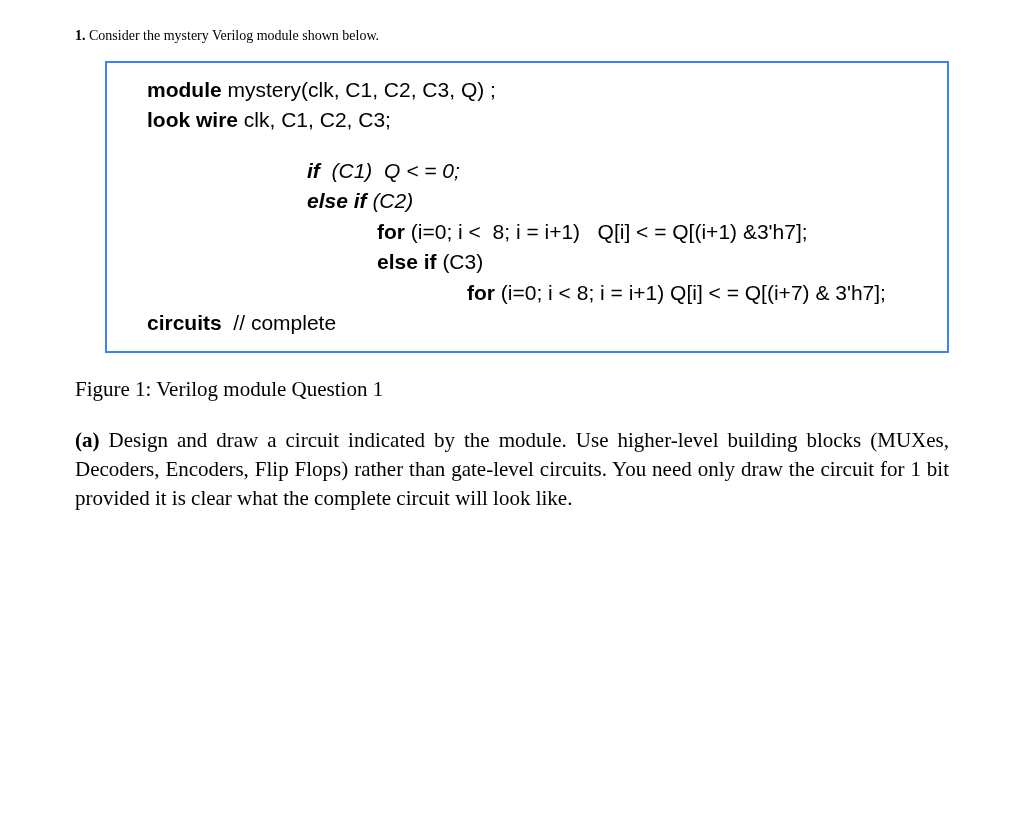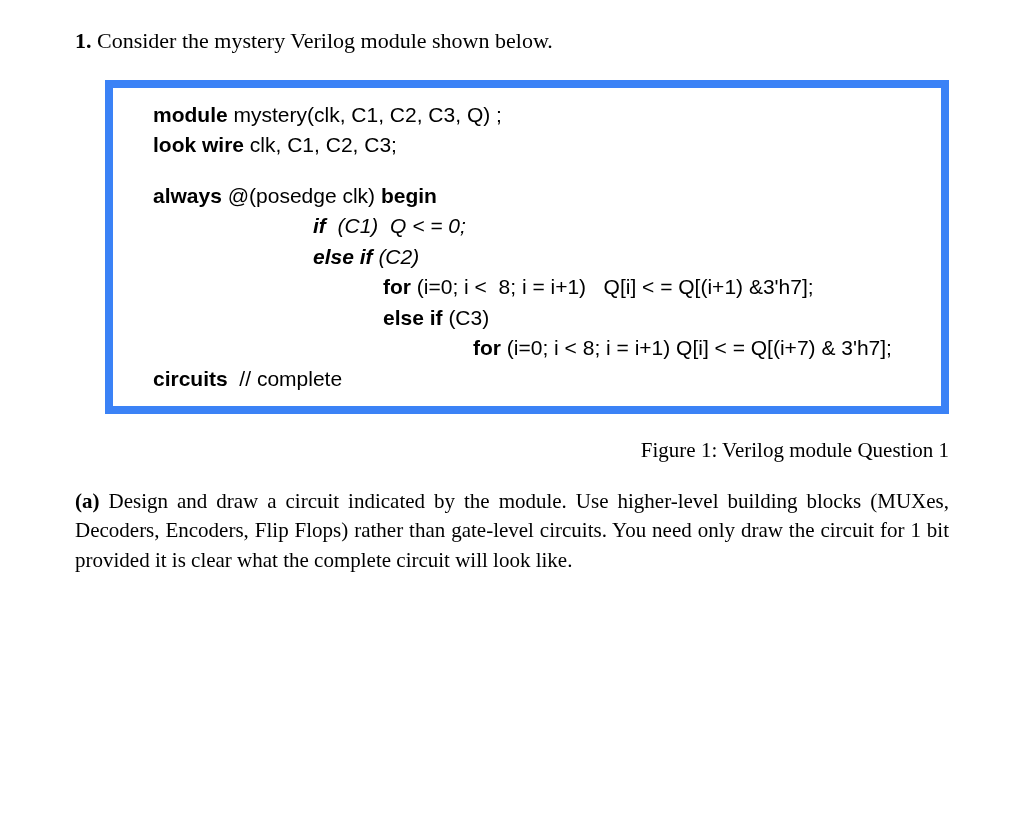--- a/index.html
+++ b/index.html
@@ -8,47 +8,47 @@
       font-family: 'Times New Roman', Times, serif;
       background: #ffffff;
       color: #000000;
       width: 1024px;
       height: 815px;
     }
     .container {
       padding: 28px 75px 28px 75px;
     }
     .question-header {
-      font-size: 22px;
-      margin-bottom: 26px;
+      font-size: 14px;
+      margin-bottom: 17px;
     }
     .question-num {
       font-weight: bold;
     }
     .code-box {
-      border: 8px solid #3b82f6;
+      border: 2px solid #3b82f6;
       padding: 12px 18px 12px 40px;
       margin-left: 30px;
       margin-right: 0px;
       margin-bottom: 22px;
       font-family: Arial, Helvetica, sans-serif;
       font-size: 21px;
       line-height: 1.45;
     }
     .code-box .kw {
       font-weight: bold;
     }
     .code-line {
       white-space: pre;
     }
     .indent-1 { padding-left: 160px; font-style: italic; }
     .indent-2 { padding-left: 230px; }
     .indent-3 { padding-left: 320px; }
     .figure-caption {
-      text-align: right;
+      text-align: left;
       font-size: 21px;
       margin: 24px 0 24px 0;
     }
     .subquestion {
       font-size: 21px;
       line-height: 1.4;
       margin-bottom: 4px;
       text-align: justify;
       margin-top: 24px;
     }
@@ -66,21 +66,20 @@
 
   <div class="question-header">
     <span class="question-num">1.</span>
     <span>Consider the mystery Verilog module shown below.</span>
   </div>
 
   <div class="code-box">
     <div class="code-line"><span class="kw">module</span><span> mystery(clk, C1, C2, C3, Q) ;</span></div>
     <div class="code-line"><span class="kw">look wire</span><span> clk, C1, C2, C3;</span></div>
     <div class="spacer"></div>
-    <div class="code-line"><span class="kw">always</span><span> @(posedge clk) </span><span class="kw">begin</span></div>
     <div class="code-line indent-1"><span class="kw">if</span><span>  (C1)  Q &lt; = 0;</span></div>
     <div class="code-line indent-1"><span class="kw">else if</span><span> (C2)</span></div>
     <div class="code-line indent-2"><span class="kw">for</span><span> (i=0; i &lt;  8; i = i+1)   Q[i] &lt; = Q[(i+1) &amp;3'h7];</span></div>
     <div class="code-line indent-2"><span class="kw">else if</span><span> (C3)</span></div>
     <div class="code-line indent-3"><span class="kw">for</span><span> (i=0; i &lt; 8; i = i+1) Q[i] &lt; = Q[(i+7) &amp; 3'h7];</span></div>
     <div class="code-line"><span class="kw">circuits</span><span>  // complete</span></div>
   </div>
 
   <div class="figure-caption">Figure 1: Verilog module Question 1</div>
 

